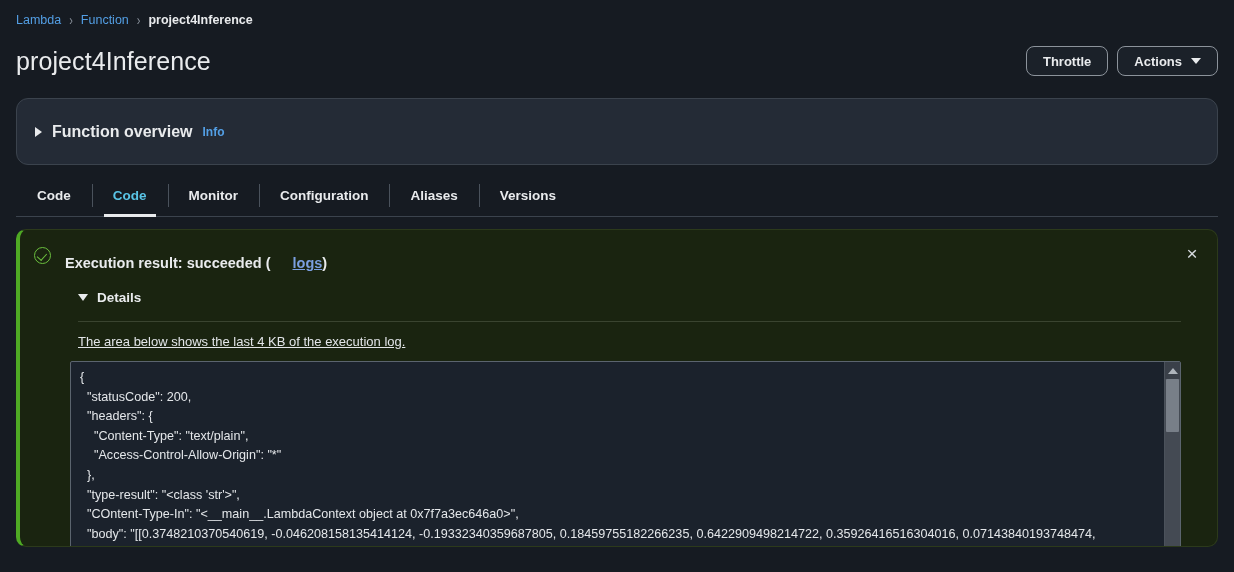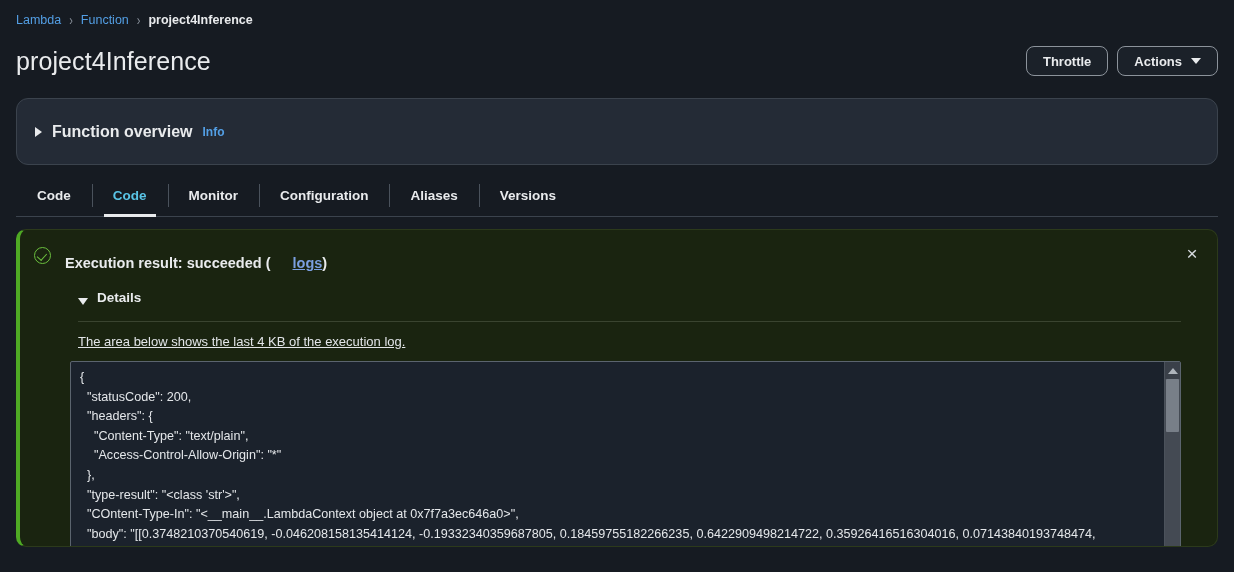--- a/index.html
+++ b/index.html
@@ -148,21 +148,21 @@
   }
   .logs-link { color: #7b9fe0; text-decoration: underline; cursor: pointer; font-weight: bold; margin-left: 22px; }
   .close-x {
     position: absolute; top: 10px; right: 12px;
     width: 26px; height: 26px;
     display: flex; align-items: center; justify-content: center;
     color: #d6dade; font-size: 19px; cursor: pointer; line-height: 1;
   }
 
   .details-row {
-    display: flex; align-items: flex-end; gap: 9px;
+    display: flex; align-items: center; gap: 9px;
     margin: 19px 0 16px 44px;
   }
   .tri-down {
     width: 0; height: 0;
     border-left: 5px solid transparent;
     border-right: 5px solid transparent;
     border-top: 7px solid #e9ebed;
     cursor: pointer;
   }
   .details-label { font-size: 13.5px; font-weight: bold; color: #e9ebed; }

